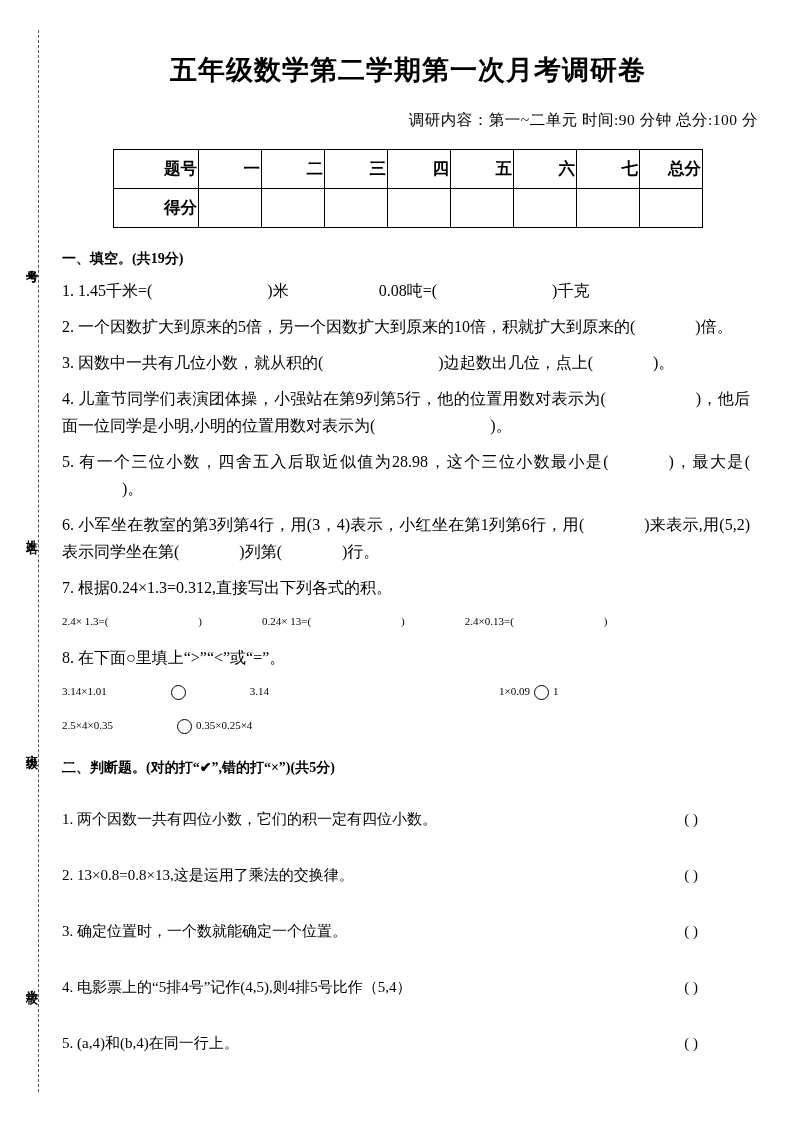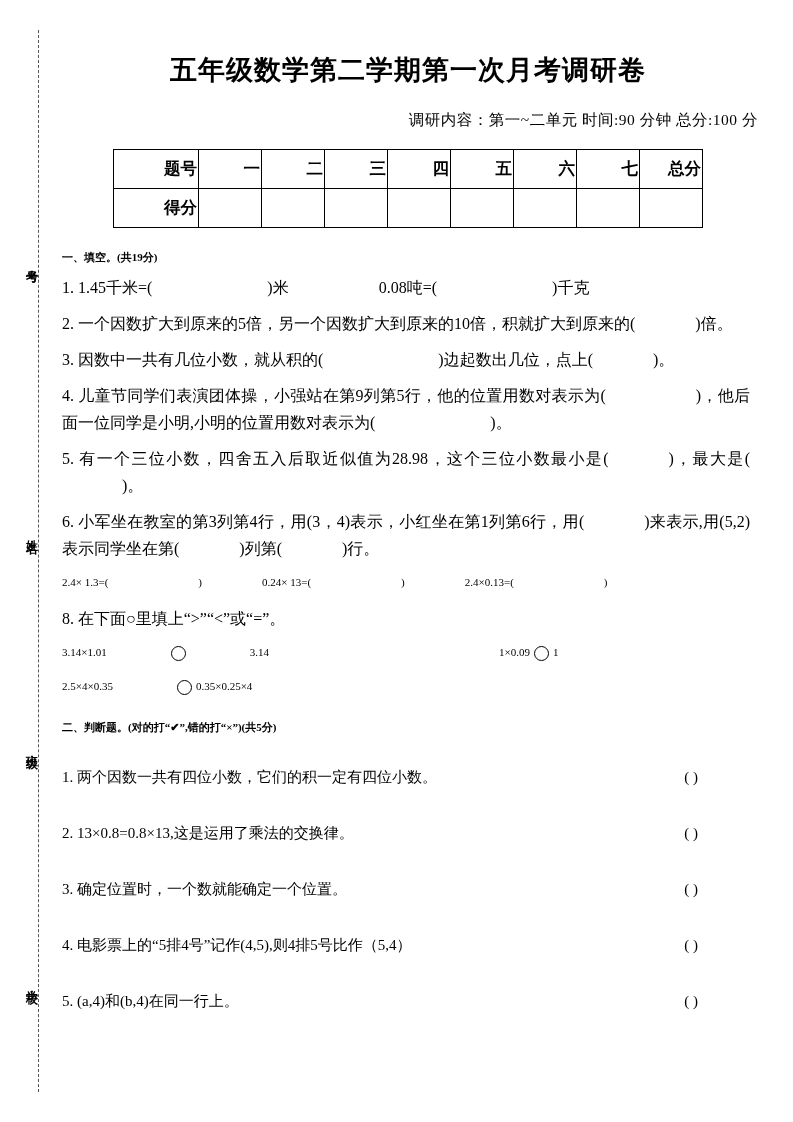--- a/index.html
+++ b/index.html
@@ -90,21 +90,21 @@
     width: 82px;
   }
 
   .content {
     margin-top: 22px;
     padding-left: 4px;
     padding-right: 8px;
   }
 
   .sec-head {
-    font-size: 11px;
+    font-size: 14px;
     font-weight: bold;
     margin-top: 16px;
     margin-bottom: 6px;
   }
 
   .q {
     font-size: 16px;
     line-height: 27px;
     margin-top: 9px;
     text-align: justify;
@@ -202,20 +202,23 @@
     </div>
 
     <div class="q">
       <span>5. 有一个三位小数，四舍五入后取近似值为28.98，这个三位小数最小是(</span><span class="gap-s"></span><span>)，最大是(</span><span class="gap-s"></span><span>)。</span>
     </div>
 
     <div class="q">
       <span>6. 小军坐在教室的第3列第4行，用(3，4)表示，小红坐在第1列第6行，用(</span><span class="gap-s"></span><span>)来表示,用(5,2)表示同学坐在第(</span><span class="gap-s"></span><span>)列第(</span><span class="gap-s"></span><span>)行。</span>
     </div>
 
+    <div class="q">
+      <span>7. 根据0.24×1.3=0.312,直接写出下列各式的积。</span>
+    </div>
     <div class="sub">
       <span>2.4×  1.3=(</span><span class="gap-m"></span><span>)</span><span class="gap-s"></span><span>0.24×  13=(</span><span class="gap-m"></span><span>)</span><span class="gap-s"></span><span>2.4×0.13=(</span><span class="gap-m"></span><span>)</span>
     </div>
 
     <div class="q">
       <span>8. 在下面○里填上“&gt;”“&lt;”或“=”。</span>
     </div>
     <div class="sub">
       <span>3.14×1.01</span><span class="gap-s"></span><span class="circ"></span><span class="gap-s"></span><span>3.14</span><span class="gap-l"></span><span class="gap-l"></span><span>1×0.09</span><span class="circ"></span><span>1</span>
     </div>

